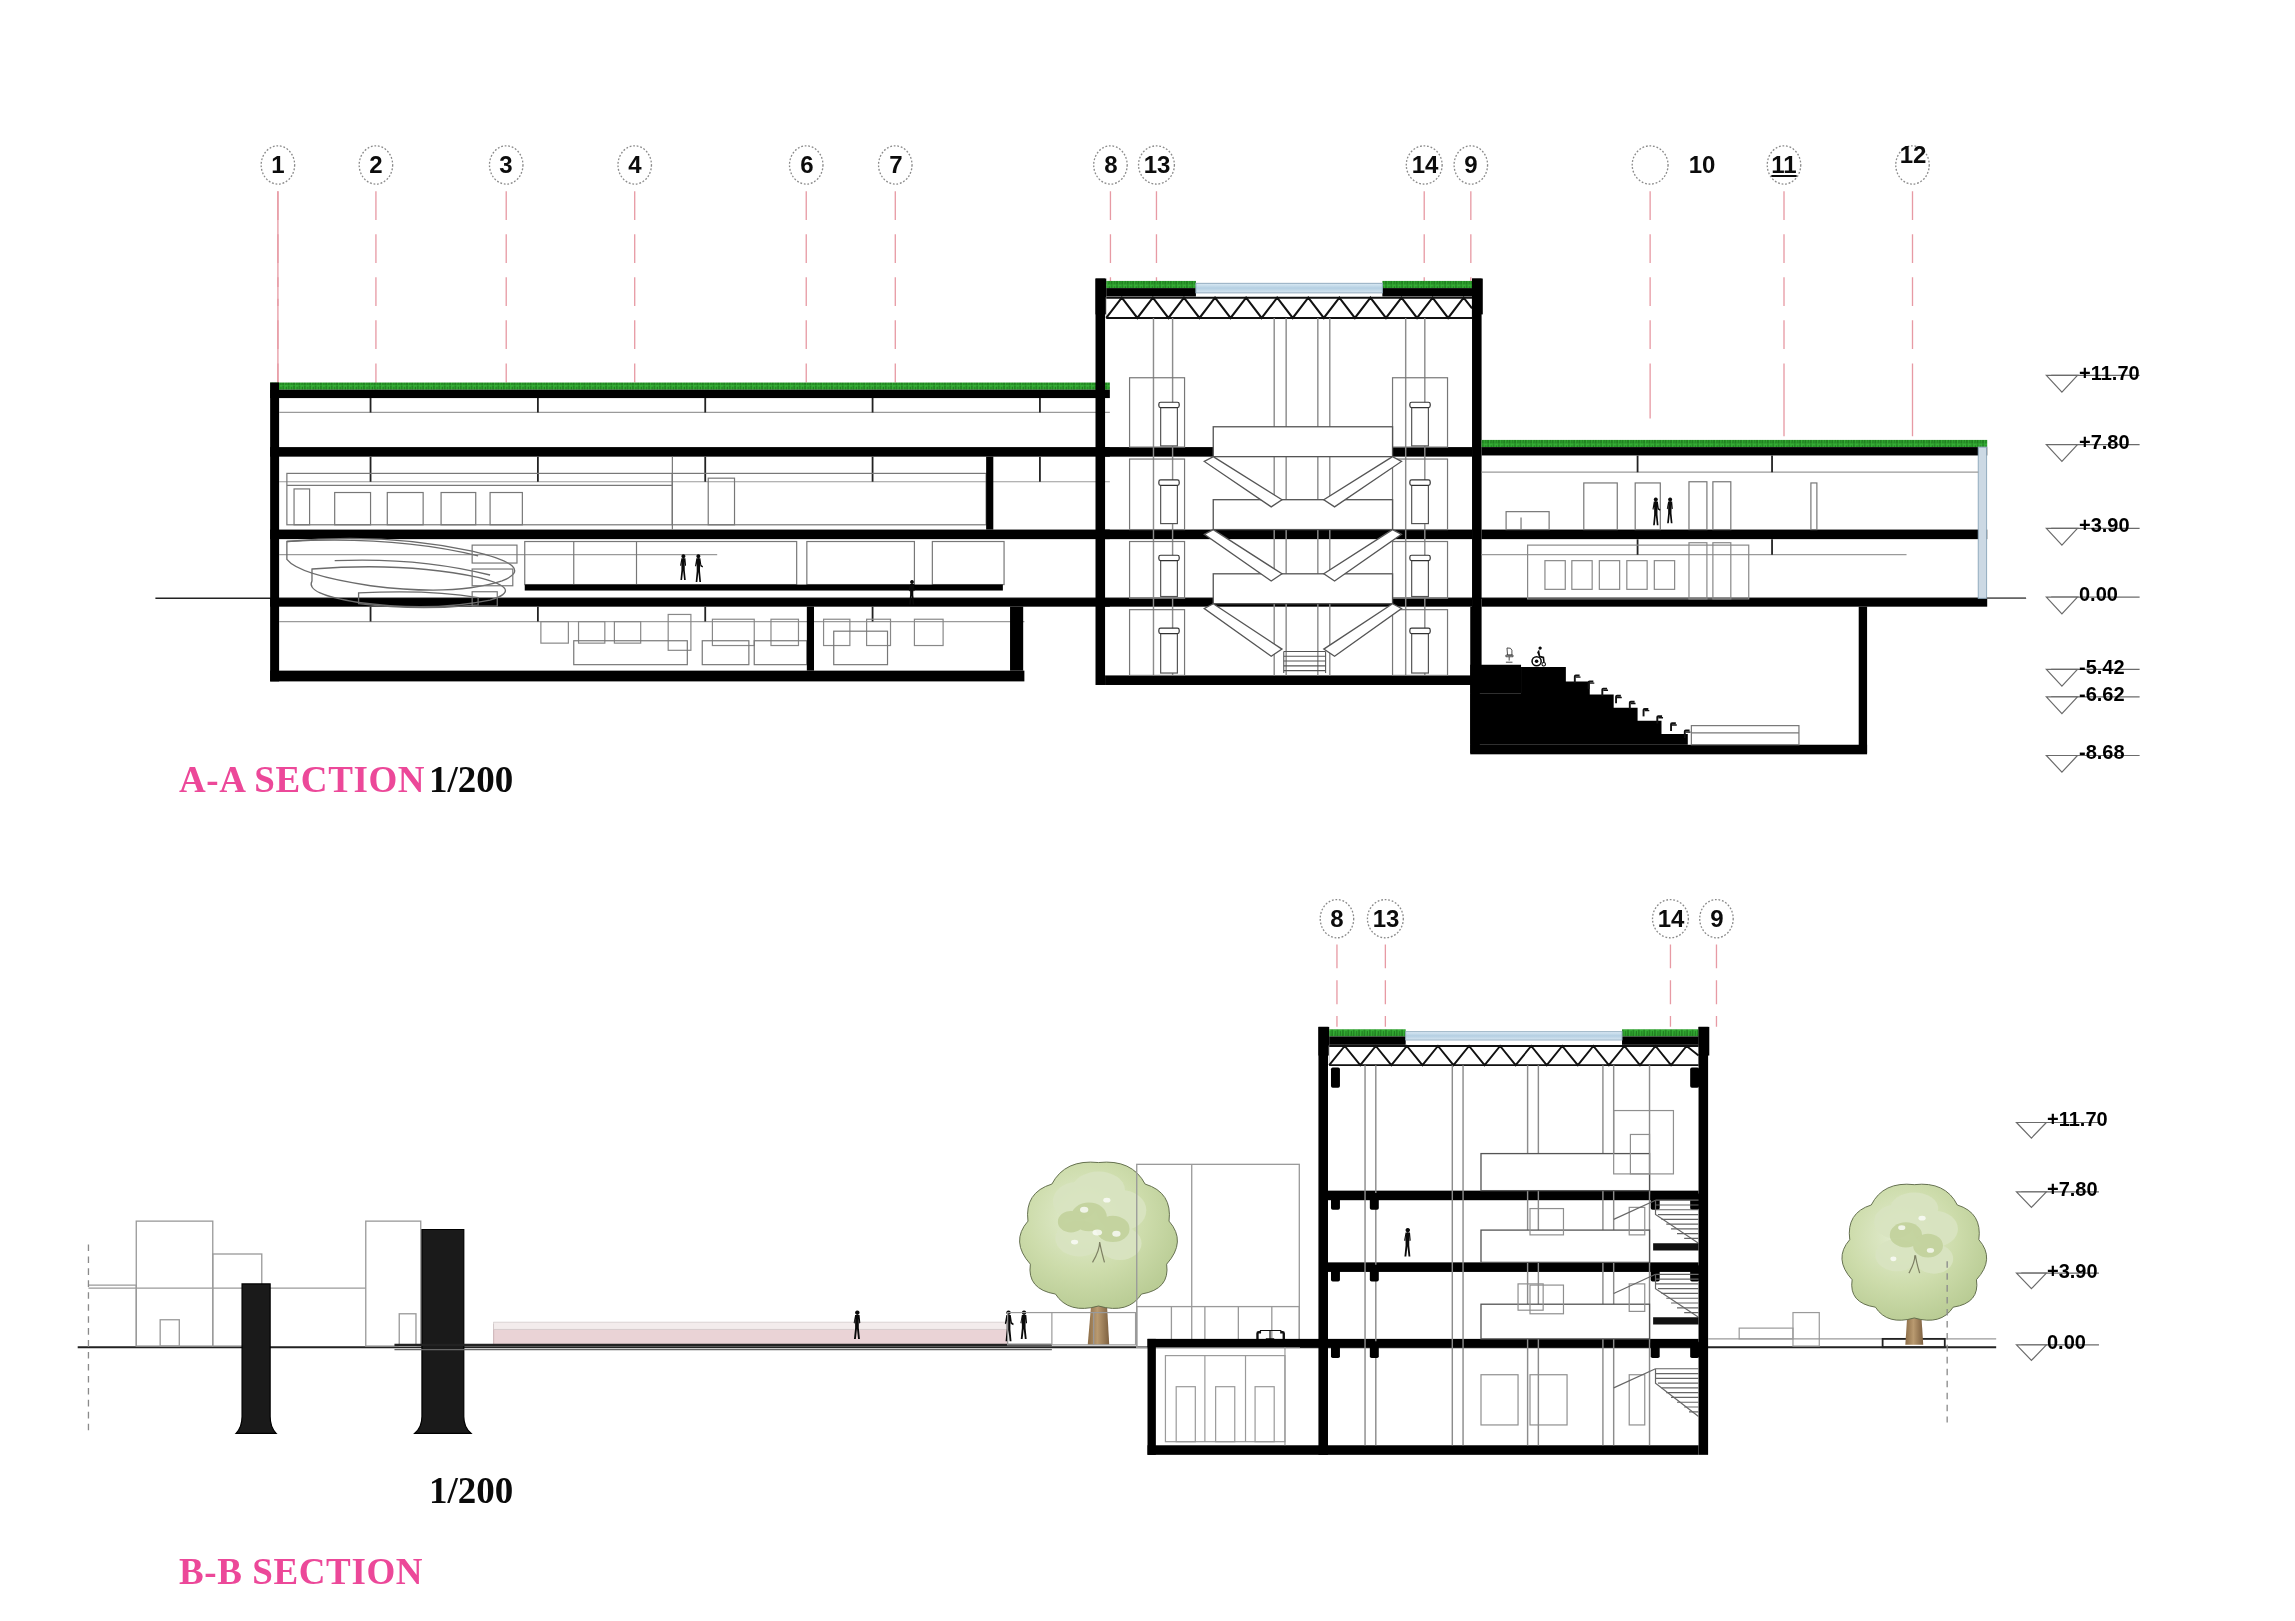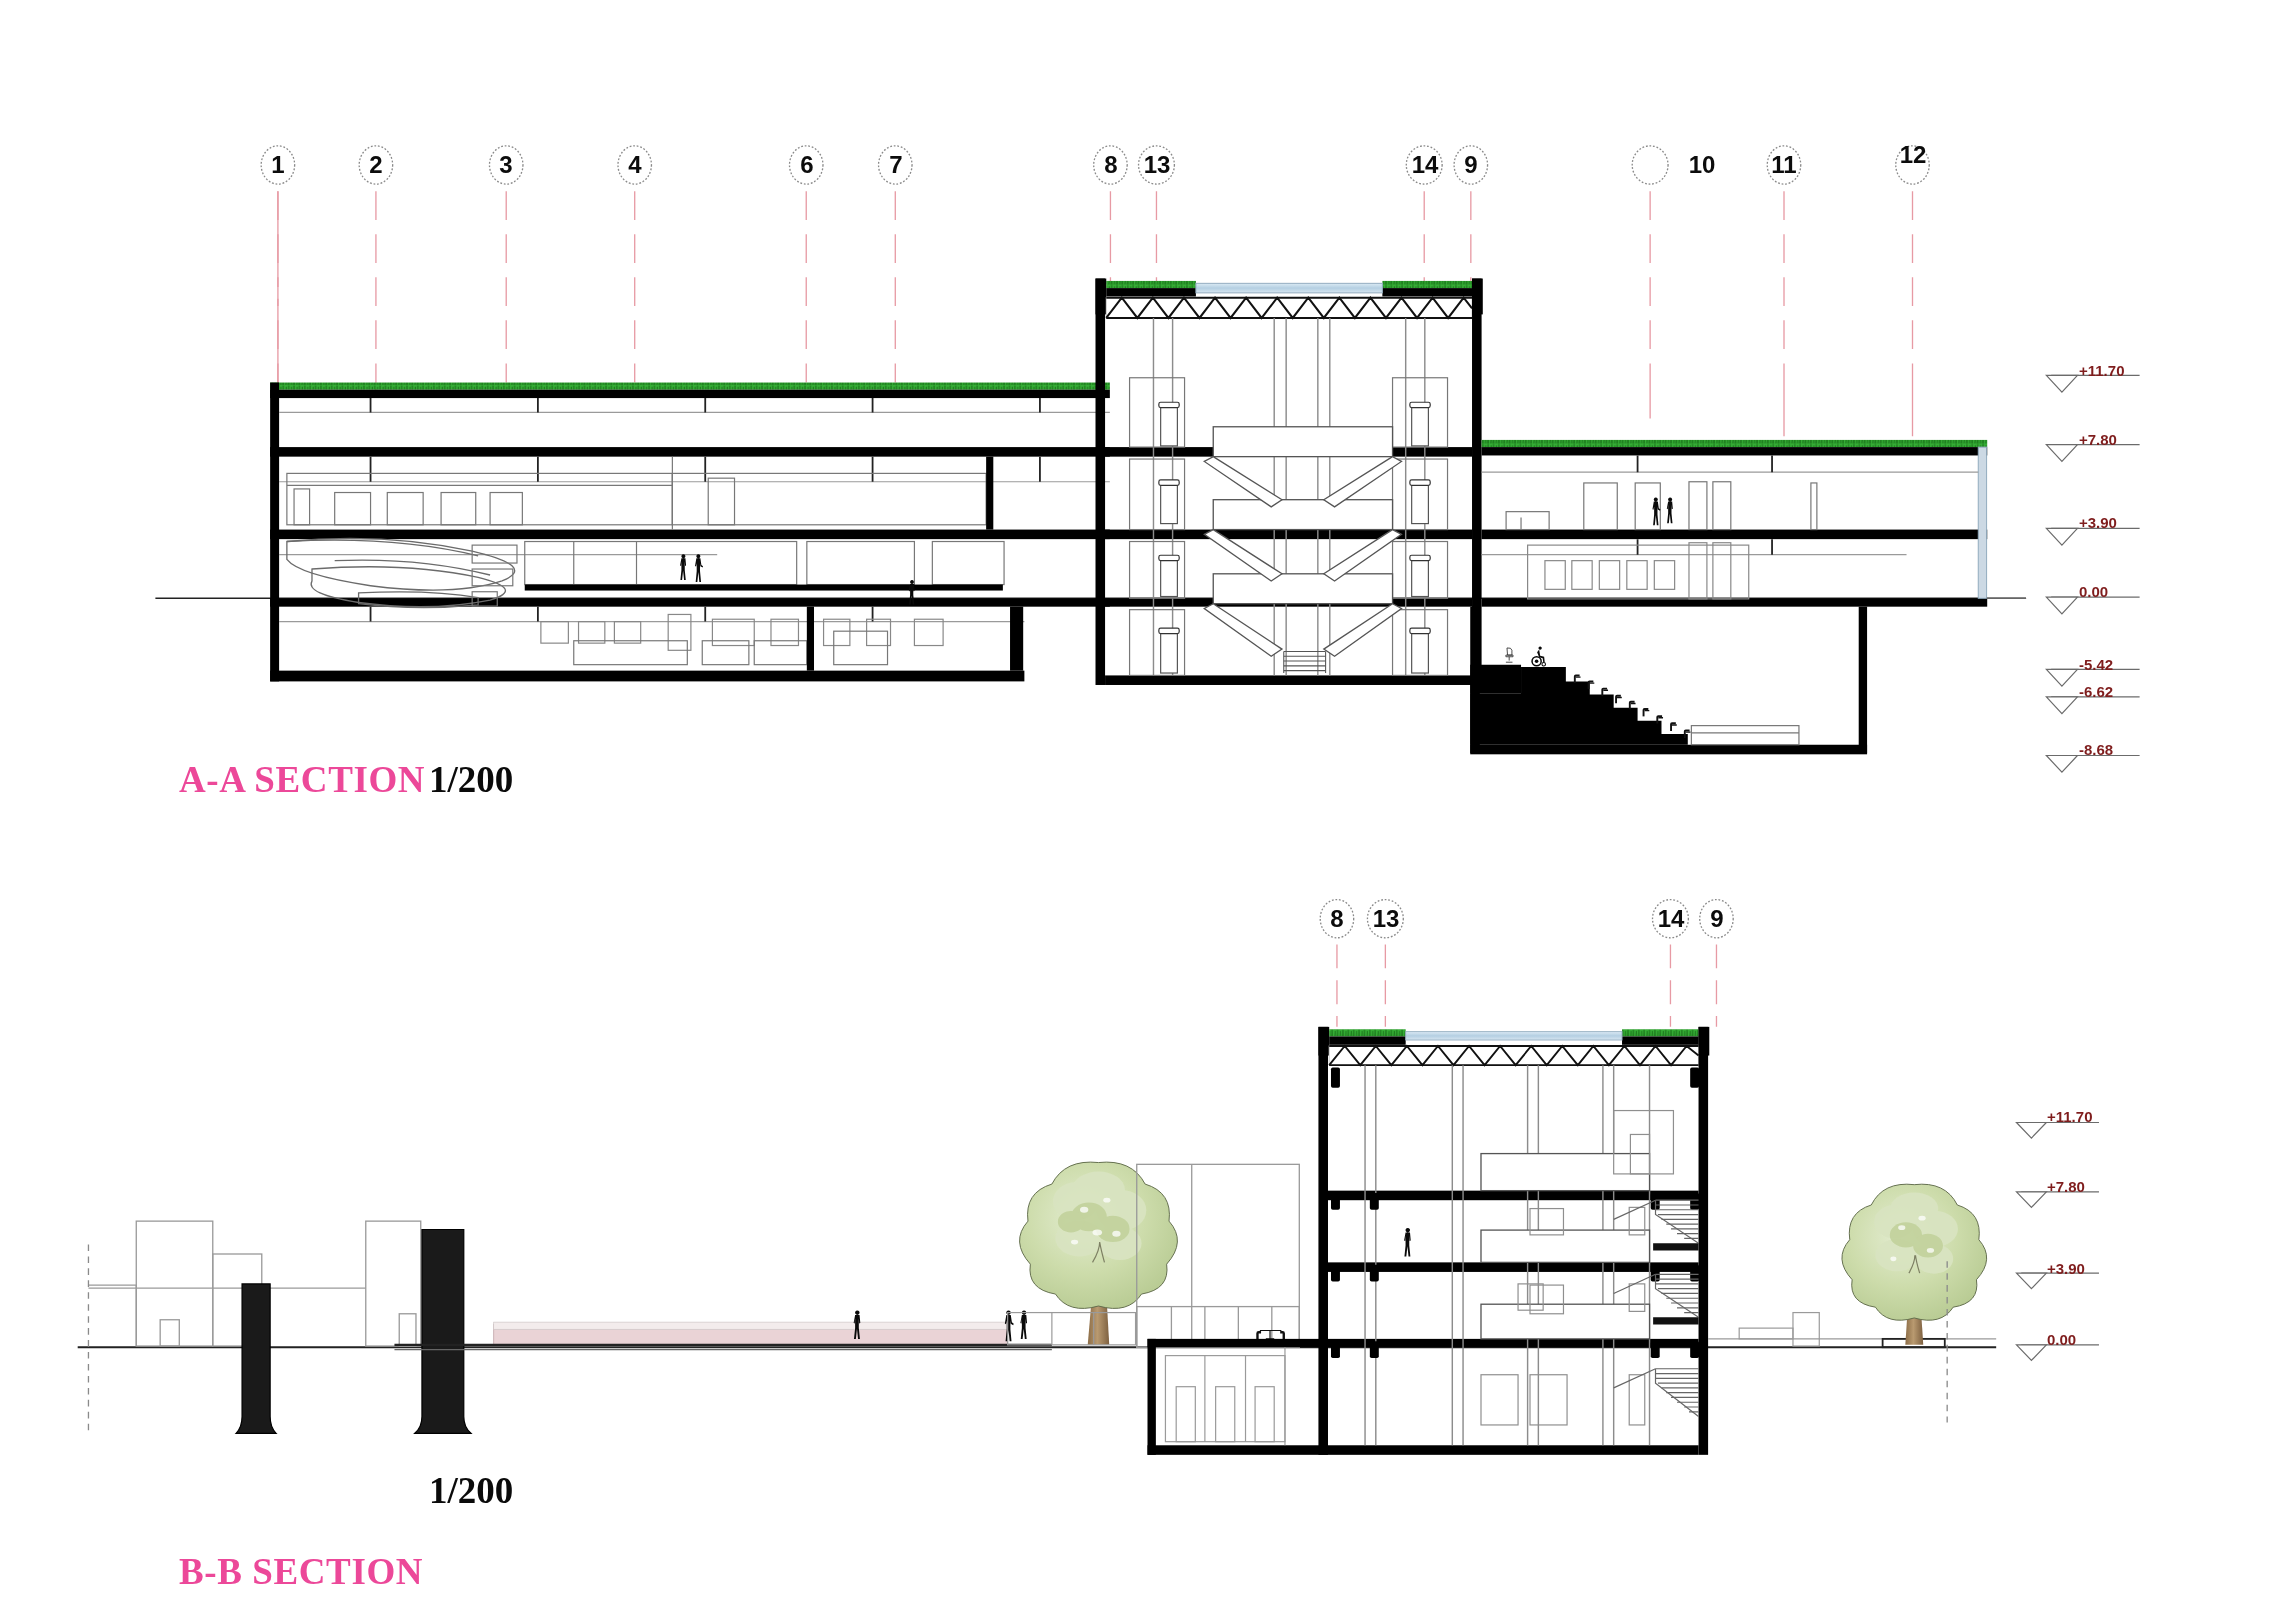--- a/index.html
+++ b/index.html
@@ -31,22 +31,22 @@
     font-family: "Liberation Serif", serif;
     font-weight: bold;
     font-size: 37px;
     color: #0a0a0a;
     white-space: pre;
   }
   .lvl-text {
     position: absolute;
     font-family: "Liberation Sans", sans-serif;
     font-weight: bold;
-    font-size: 15px;
-    color: #7f1d1d;
+    font-size: 20px;
+    color: #000000;
     white-space: pre;
   }
   .grid-num {
     position: absolute;
     font-family: "Liberation Sans", sans-serif;
     font-weight: bold;
     font-size: 24px;
     color: #0c0c0c;
     text-align: center;
     white-space: pre;
@@ -679,21 +679,21 @@
       <div class="grid-num" style="left: 352px; top: 153px; width: 48px;">2</div>
       <div class="grid-num" style="left: 482px; top: 153px; width: 48px;">3</div>
       <div class="grid-num" style="left: 611px; top: 153px; width: 48px;">4</div>
       <div class="grid-num" style="left: 783px; top: 153px; width: 48px;">6</div>
       <div class="grid-num" style="left: 872px; top: 153px; width: 48px;">7</div>
       <div class="grid-num" style="left: 1087px; top: 153px; width: 48px;">8</div>
       <div class="grid-num" style="left: 1133px; top: 153px; width: 48px;">13</div>
       <div class="grid-num" style="left: 1401px; top: 153px; width: 48px;">14</div>
       <div class="grid-num" style="left: 1447px; top: 153px; width: 48px;">9</div>
       <div class="grid-num" style="left: 1678px; top: 153px; width: 48px;">10</div>
-      <div class="grid-num" style="left: 1760px; top: 153px; width: 48px;">11</div>
+      <div class="grid-num" style="left: 1760px; top: 153px; width: 48px; text-decoration: underline;">11</div>
       <div class="grid-num" style="left: 1889px; top: 143px; width: 48px;">12</div>
     </div>
 
   <div id="grid-bb">
       <div class="grid-num" style="left: 1313px; top: 907px; width: 48px;">8</div>
       <div class="grid-num" style="left: 1362px; top: 907px; width: 48px;">13</div>
       <div class="grid-num" style="left: 1647px; top: 907px; width: 48px;">14</div>
       <div class="grid-num" style="left: 1693px; top: 907px; width: 48px;">9</div>
     </div>
 

